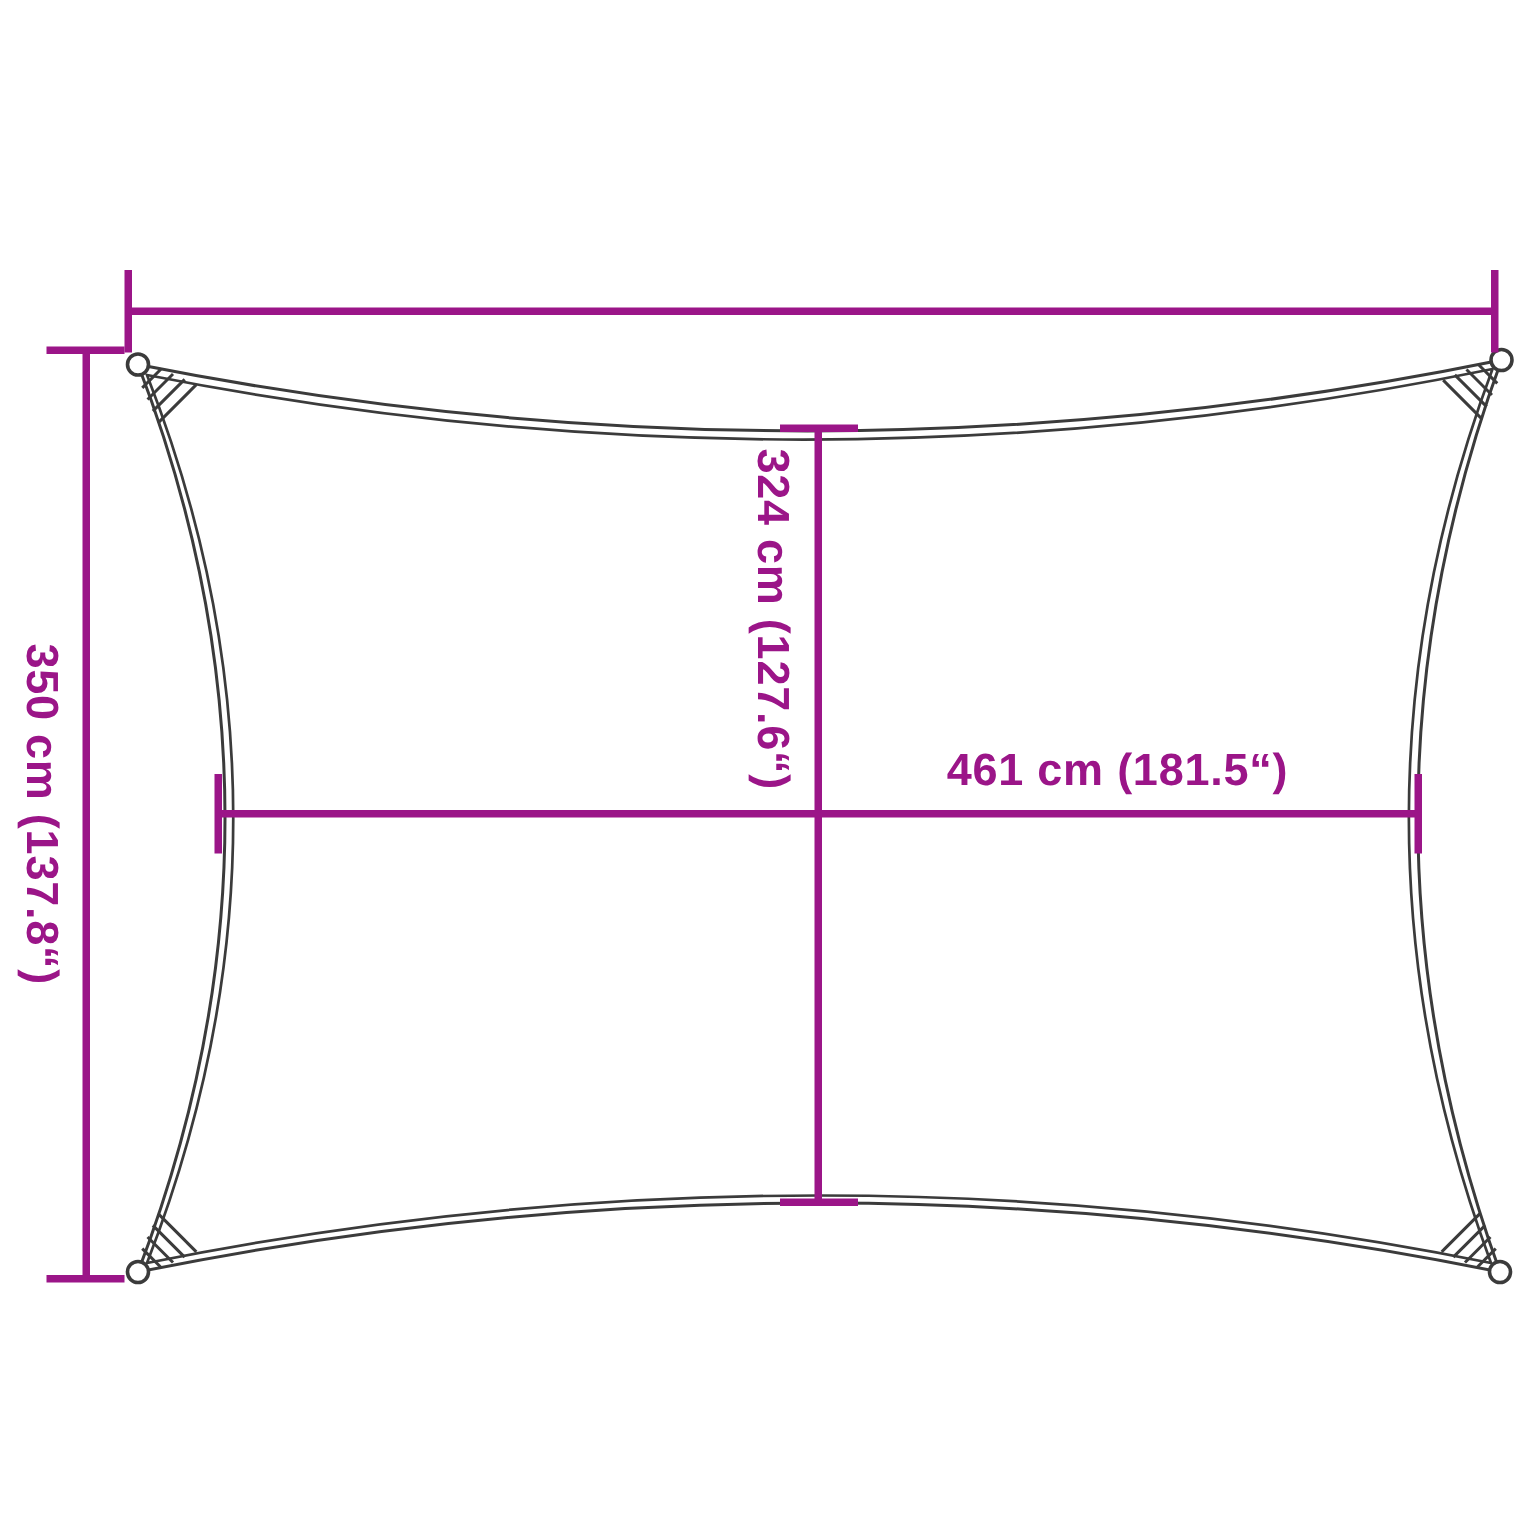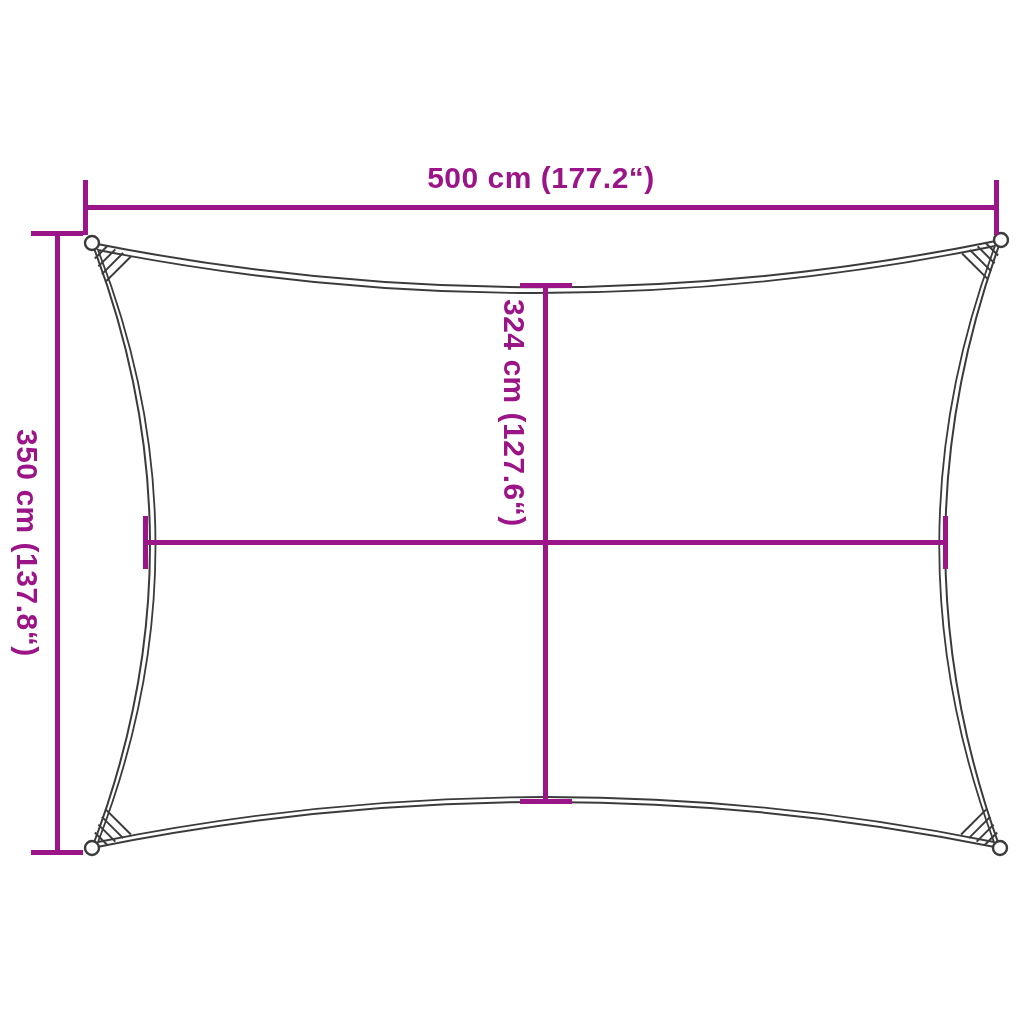--- a/index.html
+++ b/index.html
@@ -73,33 +73,33 @@
 
     <use href="#corner-shape" transform="translate(92 243) rotate(45)"></use>
     <use href="#corner-shape" transform="translate(1001 240) rotate(135)"></use>
     <use href="#corner-shape" transform="translate(1000 848) rotate(225)"></use>
     <use href="#corner-shape" transform="translate(92 848) rotate(315)"></use>
   </svg>
 
   <div class="dim" style="left:85px;  top:205px; width:912px; height:5px;"></div>
   <div class="dim" style="left:83px;  top:180px; width:5px;  height:55px;"></div>
   <div class="dim" style="left:994px; top:180px; width:5px;  height:55px;"></div>
-  <div class="dim-label h" style="left:85px; top:162px; width:912px;">500 cm (177.2“)</div>
 
   <div class="dim" style="left:55px; top:233px; width:5px;  height:620px;"></div>
   <div class="dim" style="left:31px; top:231px; width:52px; height:5px;"></div>
   <div class="dim" style="left:31px; top:850px; width:52px; height:5px;"></div>
   <div class="dim-label v" style="left:6px; top:233px; width:42px; height:620px;">
     <span>350 cm (137.8“)</span>
   </div>
 
   <div class="dim" style="left:543px; top:285px; width:5px;  height:517px;"></div>
   <div class="dim" style="left:520px; top:283px; width:52px; height:5px;"></div>
   <div class="dim" style="left:520px; top:799px; width:52px; height:5px;"></div>
   <div class="dim-label v" style="left:493px; top:288px; width:42px; height:250px;">
     <span>324 cm (127.6“)</span>
   </div>
 
   <div class="dim" style="left:145px; top:540px; width:800px; height:5px;"></div>
   <div class="dim" style="left:143px; top:516px; width:5px; height:53px;"></div>
   <div class="dim" style="left:943px; top:516px; width:5px; height:53px;"></div>
+  <div class="dim-label h" style="left:545px; top:498px; width:400px;">461 cm (181.5“)</div>
 
 </div>
 
 </body></html>

